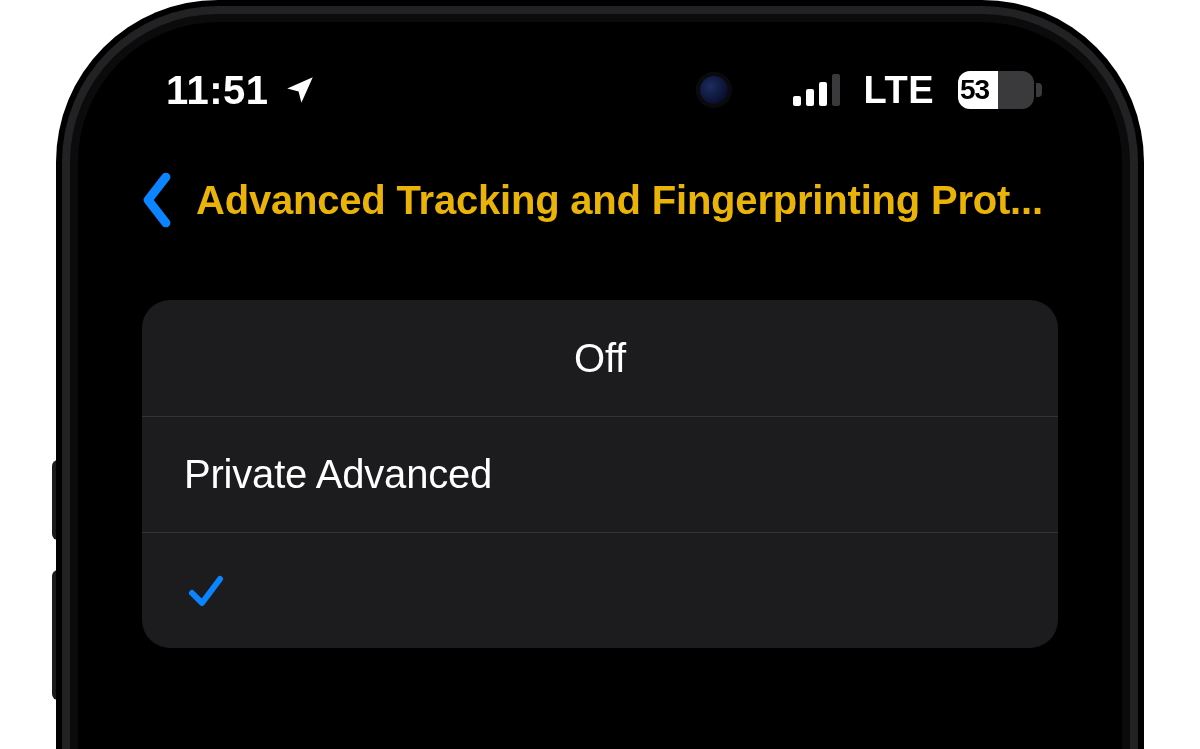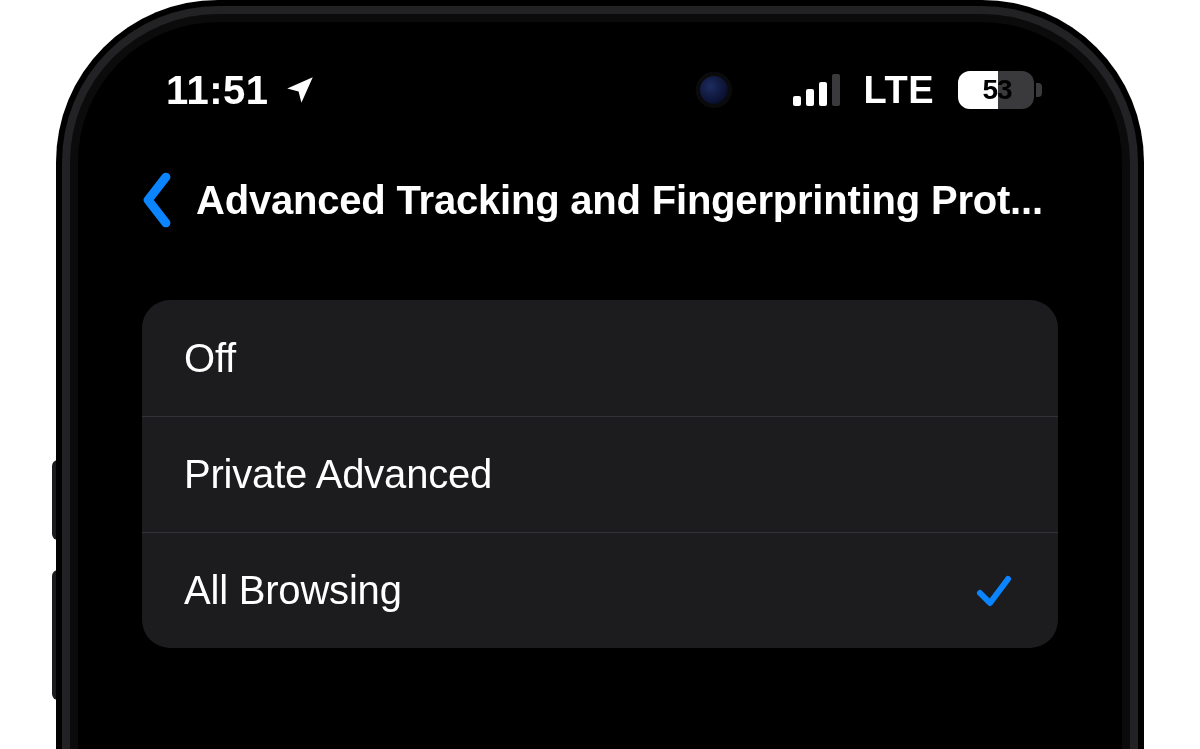--- a/index.html
+++ b/index.html
@@ -113,21 +113,21 @@
   .battery-fill{
     position:absolute; left:0; top:0; bottom:0;
     width:53%;
     background:#fff;
     border-radius:12px 0 0 12px;
   }
   .battery-pct{
     position:relative;
     z-index:1;
     width:100%;
-    text-align:center;
+    text-align:left;
     font-size:28px;
     font-weight:700;
     color:#000;
     mix-blend-mode:normal;
     padding-left:2px;
     letter-spacing:-1px;
   }
 
   
   .nav-row{
@@ -138,21 +138,21 @@
     align-items:center;
     padding:0 40px;
     gap:18px;
     height:80px;
   }
   .back-chevron svg{ width:42px; height:56px; display:block; }
   .back-chevron svg path{ stroke:#0a84ff; stroke-width:7; fill:none; stroke-linecap:round; stroke-linejoin:round; }
   .page-title{
     font-size:40px;
     font-weight:700;
-    color:#ffffff;
+    color:#eab308;
     white-space:nowrap;
     overflow:hidden;
     text-overflow:ellipsis;
     flex:1;
     letter-spacing:-0.2px;
   }
 
   
   .list-group{
     position:absolute;
@@ -168,21 +168,21 @@
     align-items:center;
     justify-content:space-between;
     padding:0 42px;
     height:116px;
     font-size:40px;
     font-weight:400;
     color:#fff;
     border-top:1px solid #333337;
     letter-spacing:-0.2px;
   }
-  .list-row:first-child{ border-top:none; }
+  .list-row:first-child{ border-top:none;justify-content:center; }
   .check-icon svg{ width:44px; height:44px; display:block; }
   .check-icon svg path{ stroke:#0a84ff; stroke-width:6; fill:none; stroke-linecap:round; stroke-linejoin:round; }
 </style>
 </head>
 <body>
 
 <div class="side-btn b1"></div>
 <div class="side-btn b2"></div>
 
 <div class="phone-frame">
@@ -226,21 +226,20 @@
     </div>
 
     <div class="list-group">
       <div class="list-row">
         <span>Off</span>
       </div>
       <div class="list-row">
         <span>Private Advanced</span>
       </div>
       <div class="list-row">
-        <span>All Browsing</span>
         <span class="check-icon">
           <svg viewBox="0 0 44 44">
               <path d="M8 24 L18 34 L36 10"></path>
             </svg>
         </span>
       </div>
     </div>
 
   </div>
 </div>

